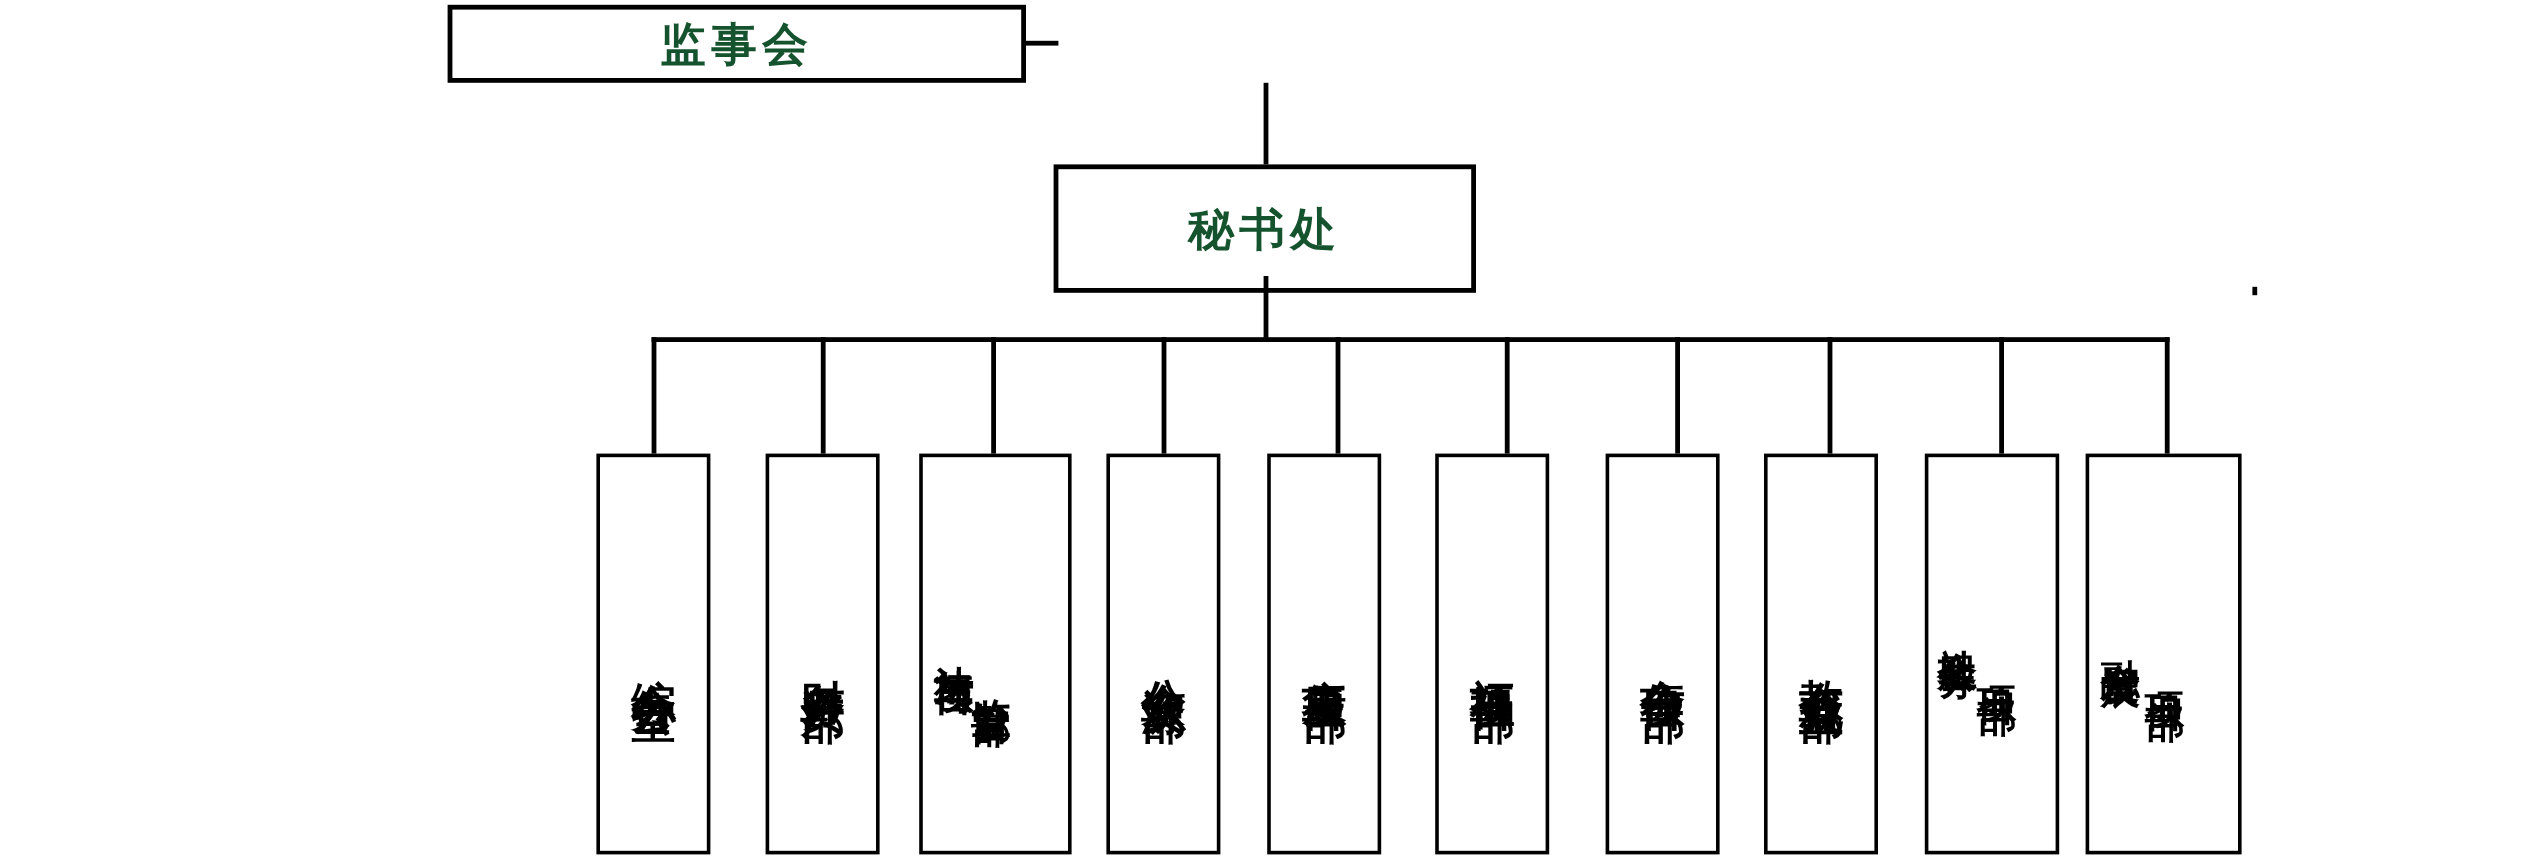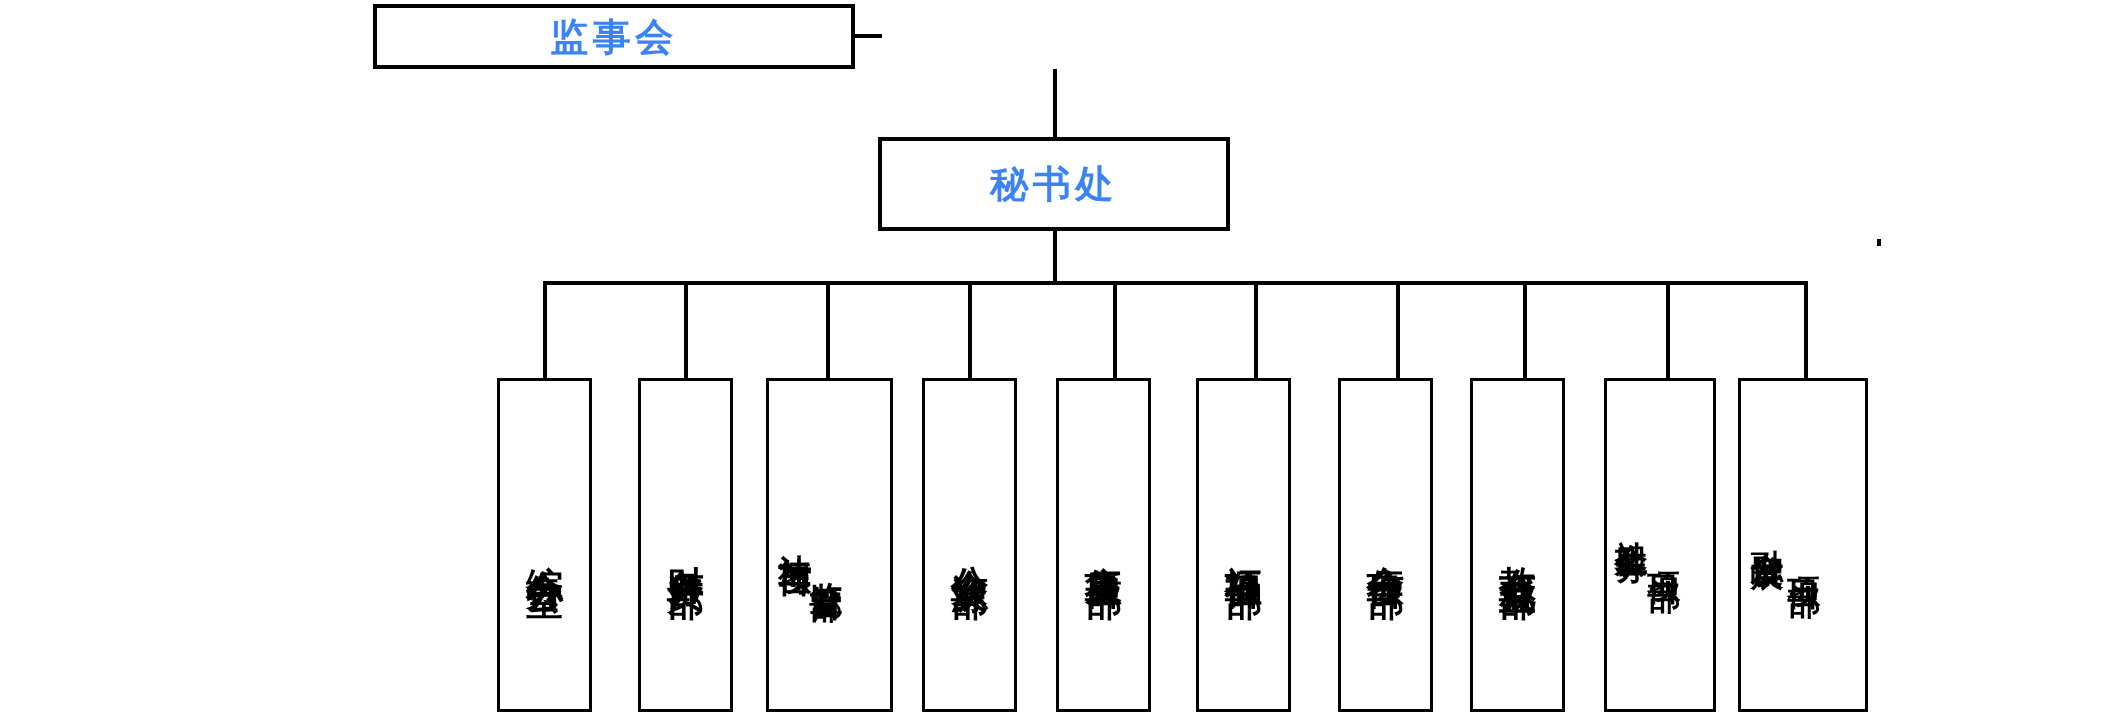--- a/index.html
+++ b/index.html
@@ -26,21 +26,21 @@
     display: flex;
     align-items: center;
     justify-content: center;
   }
   .node.top {
     border-width: 4px;
   }
 
   .node-label {
     font-weight: 700;
-    color: #3b82f6;
+    color: #14532d;
     white-space: nowrap;
     letter-spacing: 0.12em;
   }
 
   
   .h-label {
     font-size: 38px;
     line-height: 1;
   }
 
@@ -86,21 +86,21 @@
 
   <div class="node top" style="left:373px; top:4px; width:482px; height:65px;">
     <span class="node-label h-label">监事会</span>
   </div>
 
   <div class="line" style="left:855px; top:34px; width:27px; height:4px;"></div>
 
 
   <div class="line" style="left:1053px; top:69px; width:4px; height:70px;"></div>
 
-  <div class="node top" style="left:878px; top:137px; width:352px; height:94px;align-items:center;">
+  <div class="node top" style="left:878px; top:137px; width:352px; height:107px;align-items:center;">
     <span class="node-label h-label">秘书处</span>
   </div>
 
   <div class="line" style="left:1053px; top:230px; width:4px; height:53px;"></div>
 
   <div class="line" style="left:543px; top:281px; width:1265px; height:4px;"></div>
 
   <div class="line" style="left:543px; top:281px; width:4px; height:99px;"></div>
   <div class="line" style="left:684px; top:281px; width:4px; height:99px;"></div>
   <div class="line" style="left:826px; top:281px; width:4px; height:99px;"></div>

